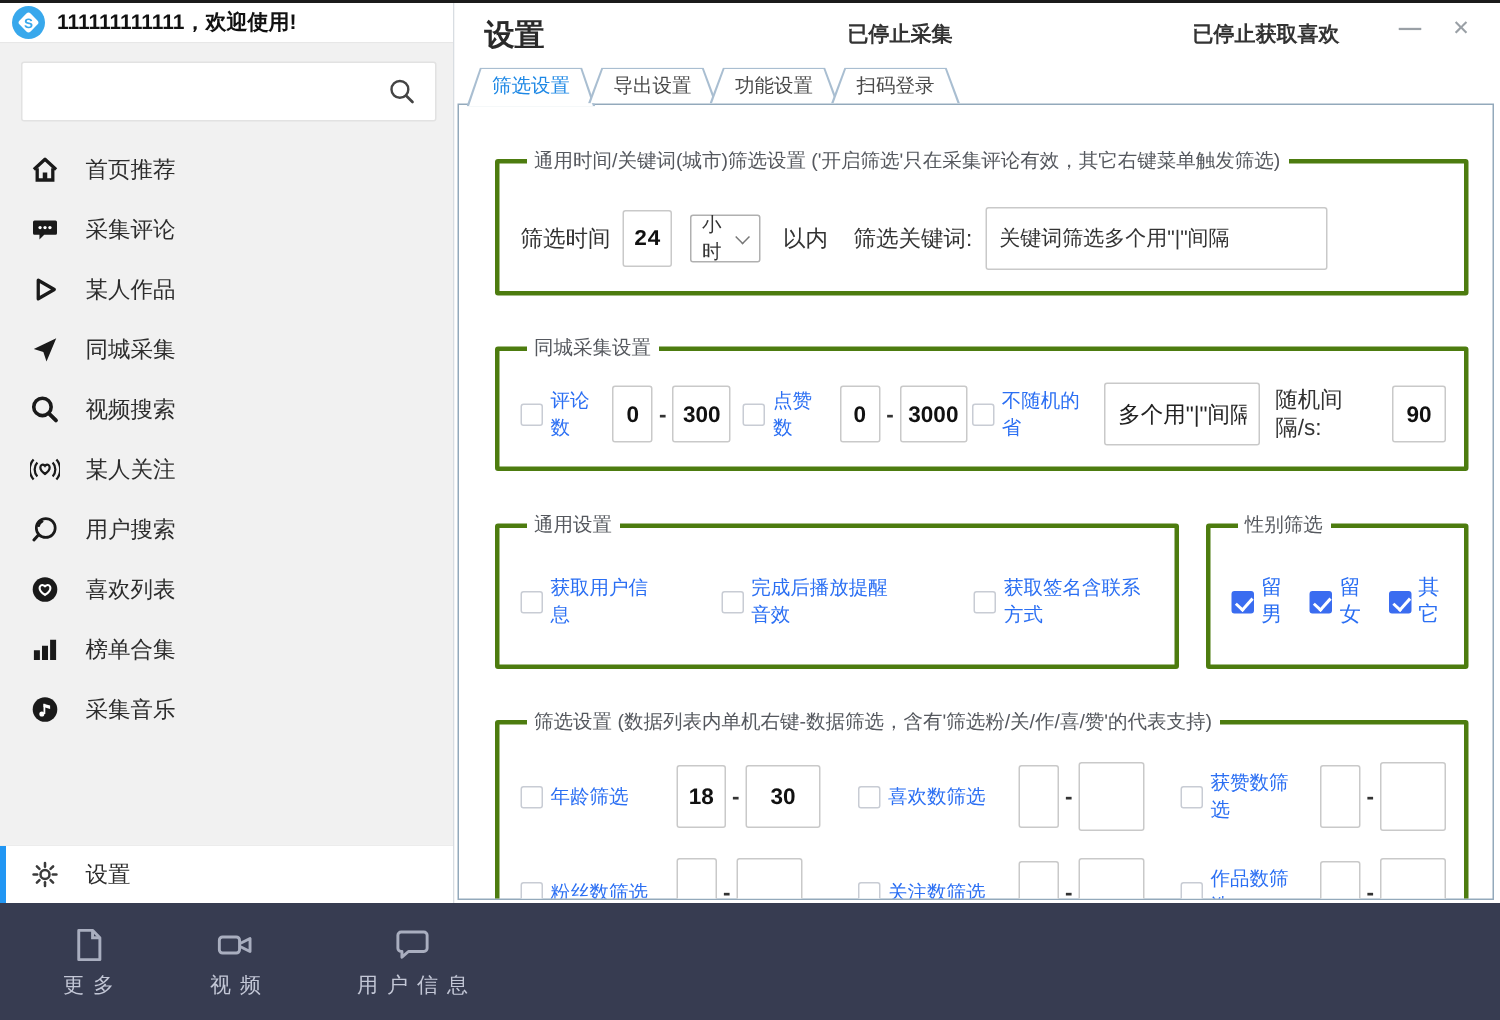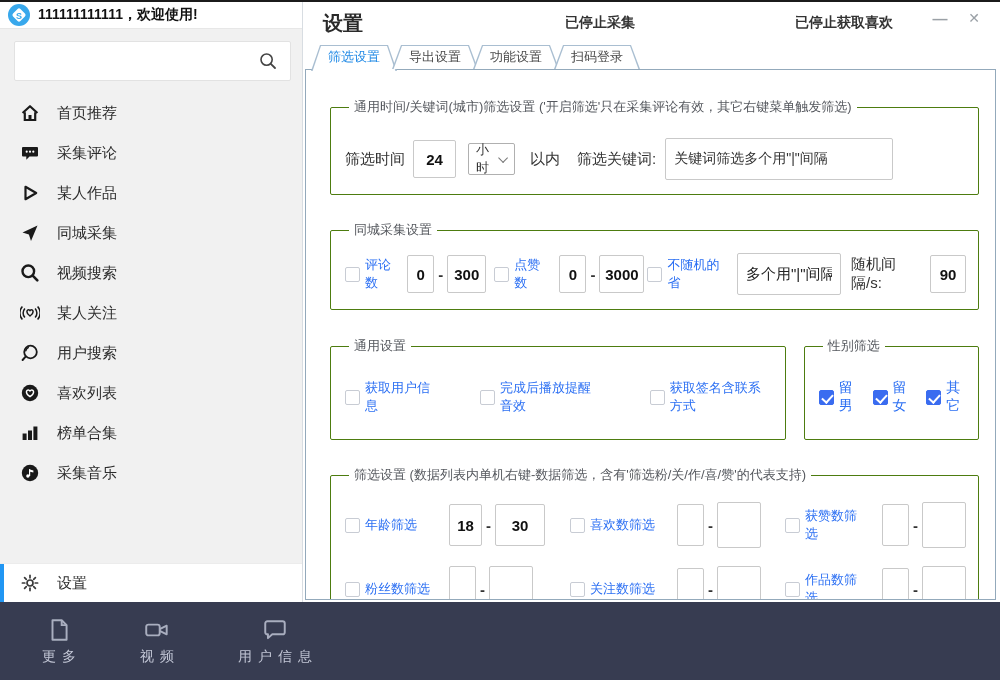--- a/index.html
+++ b/index.html
@@ -39,21 +39,21 @@
   .tab .shape { position:absolute; inset:0; background:#a9bed1; clip-path:polygon(9px 0,calc(100% - 9px) 0,100% 100%,0 100%); }
   .tab .shape-in { position:absolute; inset:0; background:#fff; clip-path:polygon(10px 1px,calc(100% - 10px) 1px,calc(100% - 1.6px) 100%,1.6px 100%); }
   .tab .txt { position:relative; display:block; line-height:24px; padding:0 17px; font-size:13px; color:#4a4a4a; }
   .tab.active { height:26px; }
   .tab.active .txt { color:#1e88e5; }
 
   
   .pane { position:absolute; left:2px; right:4px; top:67px; bottom:2px; border:1px solid #93a9bb; background:#fff; overflow:hidden; }
   .pane-inner { padding:28px 16px 0 24px; }
 
-  fieldset { border:1px solid #4d7c0f; border-radius:2px; padding:12px 12px 14px 14px; }
+  fieldset { border:3px solid #4d7c0f; border-radius:2px; padding:12px 12px 14px 14px; }
   legend { font-size:13px; color:#55585e; padding:0 5px; margin-left:4px; }
 
   .row { display:flex; align-items:center; }
   .dlabel { font-size:15px; color:#333; }
   .blabel { font-size:13px; color:#2b6ff3; cursor:pointer; }
   .dash { font-size:15px; font-weight:bold; color:#333; padding:0 4px; }
 
   input.val { border:1px solid #c9c9c9; border-radius:2px; height:38px; font-size:15px; font-weight:bold; color:#111; text-align:center; font-family:inherit; outline:none; background:#fff; }
   input.txt { border:1px solid #c9c9c9; border-radius:2px; height:42px; font-size:14px; font-weight:normal; color:#333; text-align:left; padding:0 8px; font-family:inherit; outline:none; background:#fff; }
 
@@ -292,21 +292,21 @@
       </div>
   </div>
 
   <div class="pane">
     <div class="pane-inner">
 
       <fieldset class="fs-general-filter">
         <legend>通用时间/关键词(城市)筛选设置 ('开启筛选'只在采集评论有效，其它右键菜单触发筛选)</legend>
         <div class="row gf-row">
           <span class="dlabel">筛选时间</span>
-          <input class="val" style="width: 43px; margin-left: 8px;" readonly="" value="24">
+          <input class="val" style="width: 33px; margin-left: 8px; font-family: Liberation Mono, monospace;" readonly="" value="24">
           <div class="select" style="margin-left:12px;">
             <span>小时</span>
             <span class="chev"></span>
           </div>
           <span class="dlabel" style="margin-left:15px;">以内</span>
           <span class="dlabel" style="margin-left:17px;">筛选关键词:</span>
           <input class="txt" style="width: 228px; margin-left: 9px;" readonly="" value="关键词筛选多个用&quot;|&quot;间隔">
         </div>
       </fieldset>
 

